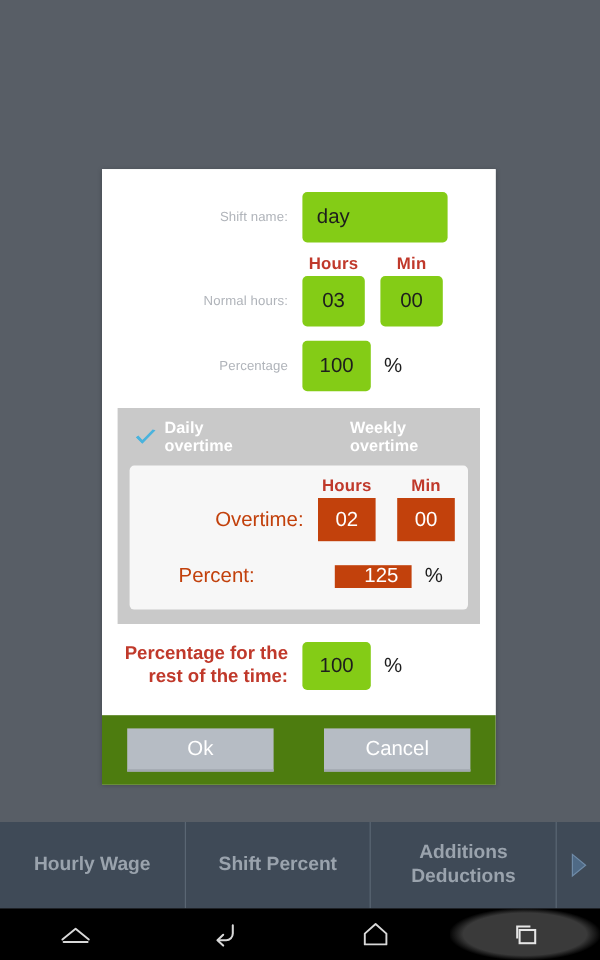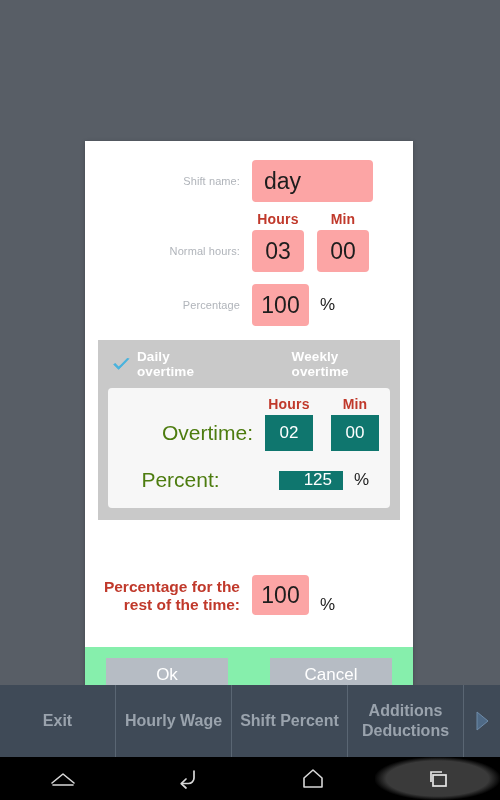--- a/index.html
+++ b/index.html
@@ -48,24 +48,24 @@
 
   .label {
     color: #b0b4ba;
     font-size: 11px;
     text-align: right;
     letter-spacing: 0.1px;
   }
 
   
   .field {
-    background: #fca5a5;
+    background: #84cc16;
     border-radius: 4px;
     color: #1d1d1d;
-    font-size: 23px;
+    font-size: 17px;
     display: flex;
     align-items: center;
     box-sizing: border-box;
   }
   .field.center { justify-content: center; }
   .field.left { justify-content: flex-start; padding-left: 12px; }
 
   
   .col-head {
     color: #c0392b;
@@ -150,33 +150,33 @@
 
   #head-row-ot {
     display: flex;
     margin-bottom: 3px;
   }
   #head-row-ot .spacer { width: 157px; }
   #head-ot-hours { width: 48px; }
   #head-ot-min { width: 48px; margin-left: 18px; }
 
   .field-dark {
-    background: #0f766e;
+    background: #c2410c;
     color: #ffffff;
     font-size: 17px;
     display: flex;
     align-items: center;
     box-sizing: border-box;
   }
   .field-dark.center { justify-content: center; }
   .field-dark.right { justify-content: flex-end; padding-right: 11px; }
 
   .label-ot {
-    color: #4d7c0f;
-    font-size: 21px;
+    color: #c2410c;
+    font-size: 17px;
     text-align: right;
   }
 
   #row-overtime {
     height: 36px;
     margin-bottom: 11px;
   }
   #row-overtime .label-ot { width: 145px; margin-right: 12px; }
   #field-ot-hours { width: 48px; height: 36px; }
   #field-ot-min { width: 48px; height: 36px; margin-left: 18px; }
@@ -188,38 +188,37 @@
   #field-ot-percent { width: 64px; height: 19px; }
   #ot-pct-sign {
     color: #1d1d1d;
     font-size: 17px;
     margin-left: 11px;
   }
 
   
   #row-rest {
     display: flex;
-    align-items: flex-end;
-    padding: 15px 0 32px 0;
-    margin-top: 40px;
+    align-items: center;
+    padding: 15px 0 21px 0;
   }
   #label-rest {
     width: 155px;
     margin-right: 12px;
     color: #c0392b;
     font-size: 15.5px;
     font-weight: bold;
     text-align: right;
     line-height: 1.2;
   }
   #field-rest { width: 57px; height: 40px; }
 
   
   #dlg-footer {
-    background: #86efac;
+    background: #4d7c0f;
     height: 58px;
     display: flex;
     align-items: center;
     justify-content: space-around;
   }
   .dlg-btn {
     width: 122px;
     height: 36px;
     background: #b6bcc4;
     border-bottom: 2px solid #a2a8b0;
@@ -363,21 +362,20 @@
   </div>
 
   <div id="dlg-footer">
     <div class="dlg-btn">Ok</div>
     <div class="dlg-btn">Cancel</div>
   </div>
 
 </div>
 
 <div id="tabbar">
-  <div class="tab">Exit</div>
   <div class="tab">Hourly Wage</div>
   <div class="tab">Shift Percent</div>
   <div class="tab">Additions Deductions</div>
   <div id="tab-scroll-right">
     <svg width="16" height="22" viewBox="0 0 16 22" xmlns="http://www.w3.org/2000/svg">
       <path d="M3 2 L14 11 L3 20 Z" fill="#4f6a86" stroke="#6f8ba8" stroke-width="1"></path>
     </svg>
   </div>
 </div>
 

